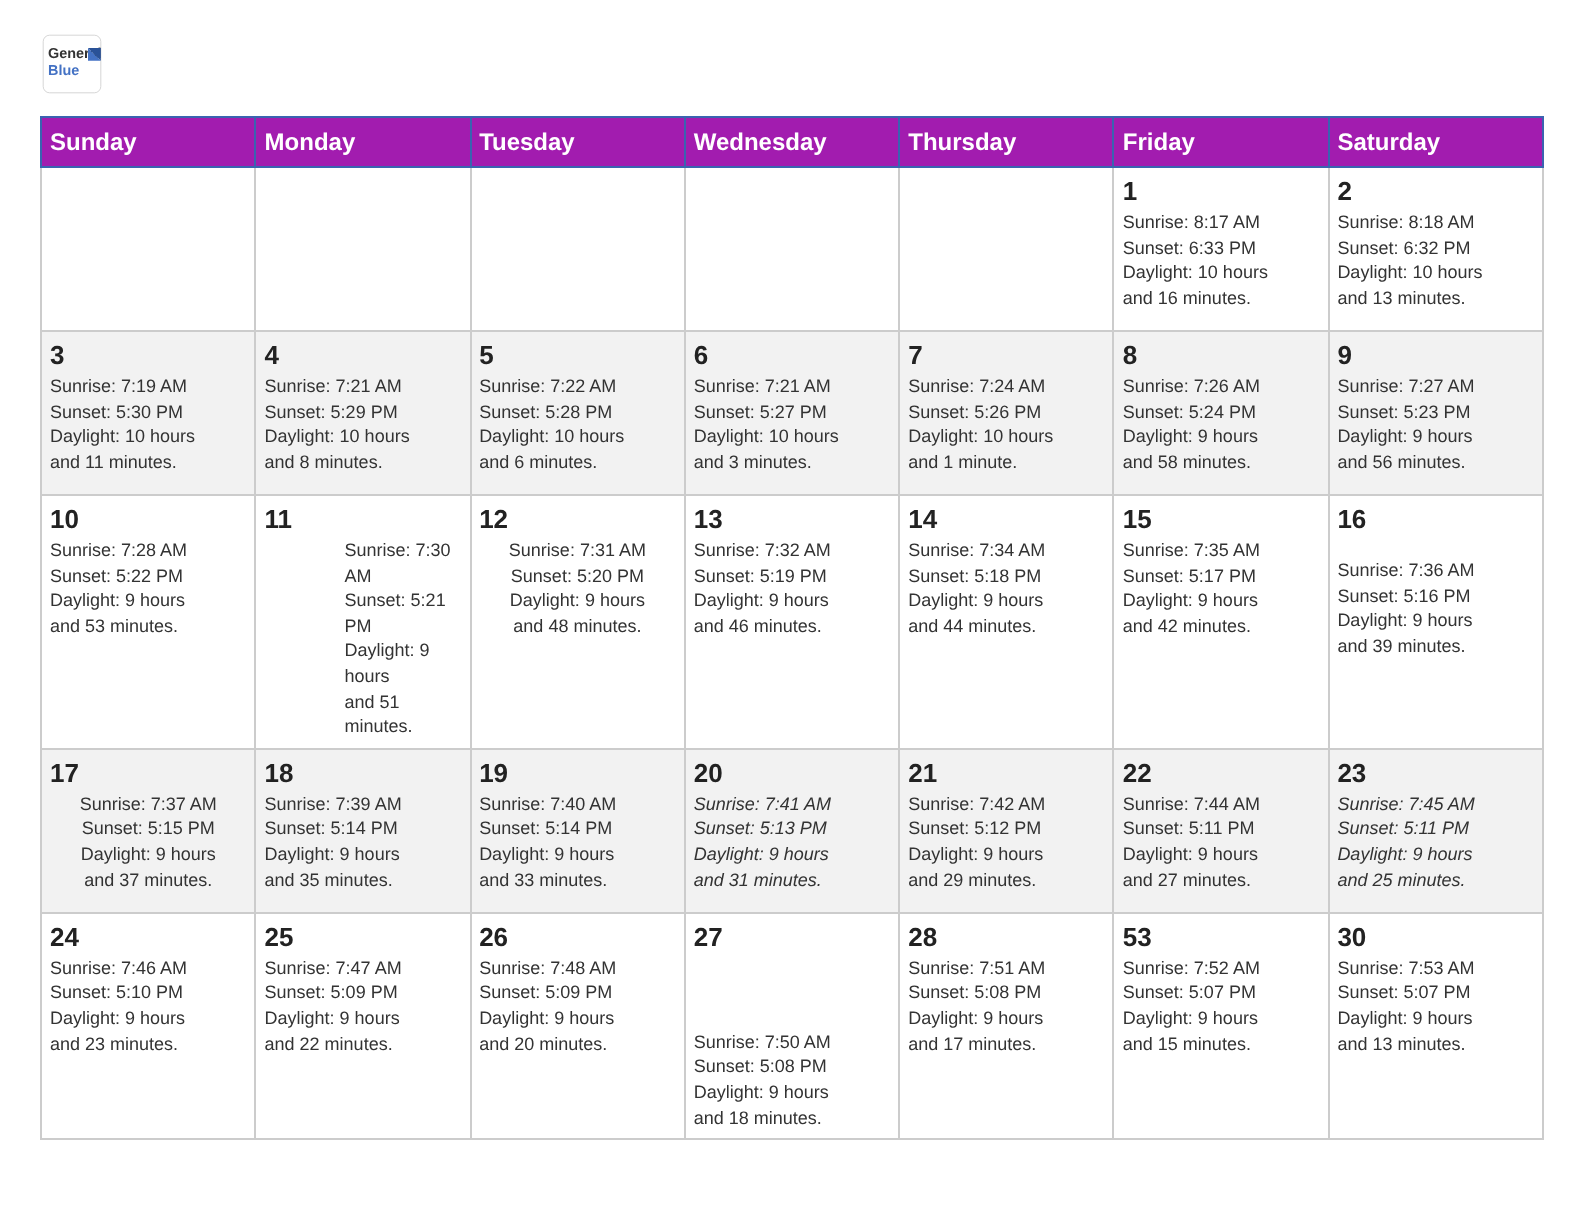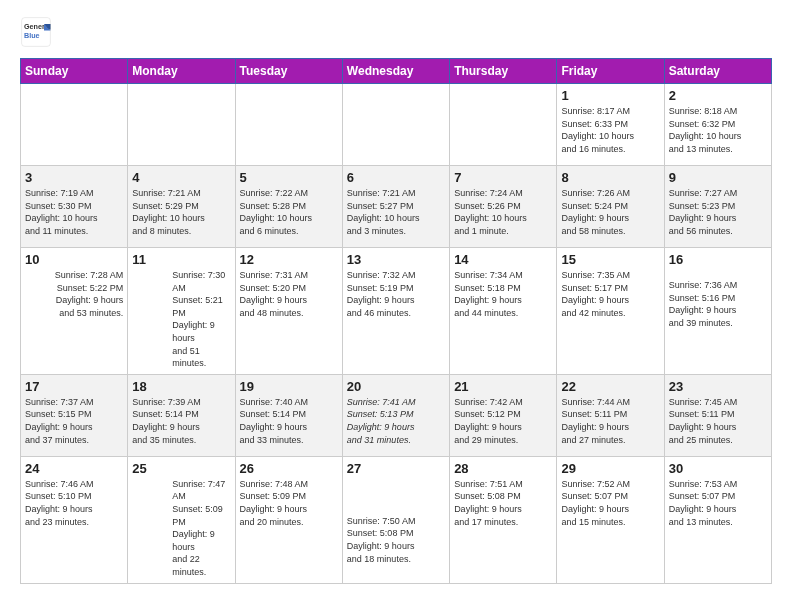--- a/index.html
+++ b/index.html
@@ -199,35 +199,35 @@
             <span class="day-number">9</span>
             <div class="day-info" style="white-space: pre-line;">Sunrise: 7:27 AM
 Sunset: 5:23 PM
 Daylight: 9 hours
 and 56 minutes.</div>
           </td>
         </tr>
         <tr>
           <td>
             <span class="day-number">10</span>
-            <div class="day-info" style="white-space: pre-line; text-align: right;">Sunrise: 7:28 AM
+            <div class="day-info" style="white-space: pre-line;">Sunrise: 7:28 AM
 Sunset: 5:22 PM
 Daylight: 9 hours
 and 53 minutes.</div>
           </td>
           <td>
             <span class="day-number">11</span>
             <div class="day-info" style="white-space: pre-line; margin-left: 40px;">Sunrise: 7:30 AM
 Sunset: 5:21 PM
 Daylight: 9 hours
 and 51 minutes.</div>
           </td>
           <td>
             <span class="day-number">12</span>
-            <div class="day-info" style="white-space: pre-line;">Sunrise: 7:31 AM
+            <div class="day-info" style="white-space: pre-line; text-align: center;">Sunrise: 7:31 AM
 Sunset: 5:20 PM
 Daylight: 9 hours
 and 48 minutes.</div>
           </td>
           <td>
             <span class="day-number">13</span>
             <div class="day-info" style="white-space: pre-line;">Sunrise: 7:32 AM
 Sunset: 5:19 PM
 Daylight: 9 hours
 and 46 minutes.</div>
@@ -250,21 +250,21 @@
             <span class="day-number">16</span>
             <div class="day-info" style="white-space: pre-line; margin-top: 12px;">Sunrise: 7:36 AM
 Sunset: 5:16 PM
 Daylight: 9 hours
 and 39 minutes.</div>
           </td>
         </tr>
         <tr>
           <td>
             <span class="day-number">17</span>
-            <div class="day-info" style="white-space: pre-line;">Sunrise: 7:37 AM
+            <div class="day-info" style="white-space: pre-line; text-align: center;">Sunrise: 7:37 AM
 Sunset: 5:15 PM
 Daylight: 9 hours
 and 37 minutes.</div>
           </td>
           <td>
             <span class="day-number">18</span>
             <div class="day-info" style="white-space: pre-line;">Sunrise: 7:39 AM
 Sunset: 5:14 PM
 Daylight: 9 hours
 and 35 minutes.</div>
@@ -292,37 +292,37 @@
           </td>
           <td>
             <span class="day-number">22</span>
             <div class="day-info" style="white-space: pre-line;">Sunrise: 7:44 AM
 Sunset: 5:11 PM
 Daylight: 9 hours
 and 27 minutes.</div>
           </td>
           <td>
             <span class="day-number">23</span>
-            <div class="day-info" style="white-space: pre-line;">Sunrise: 7:45 AM
+            <div class="day-info" style="white-space: pre-line; font-style: italic;">Sunrise: 7:45 AM
 Sunset: 5:11 PM
 Daylight: 9 hours
 and 25 minutes.</div>
           </td>
         </tr>
         <tr>
           <td>
             <span class="day-number">24</span>
             <div class="day-info" style="white-space: pre-line;">Sunrise: 7:46 AM
 Sunset: 5:10 PM
 Daylight: 9 hours
 and 23 minutes.</div>
           </td>
           <td>
             <span class="day-number">25</span>
-            <div class="day-info" style="white-space: pre-line; margin-left: 40px;">Sunrise: 7:47 AM
+            <div class="day-info" style="white-space: pre-line;">Sunrise: 7:47 AM
 Sunset: 5:09 PM
 Daylight: 9 hours
 and 22 minutes.</div>
           </td>
           <td>
             <span class="day-number">26</span>
             <div class="day-info" style="white-space: pre-line;">Sunrise: 7:48 AM
 Sunset: 5:09 PM
 Daylight: 9 hours
 and 20 minutes.</div>
@@ -335,21 +335,21 @@
 and 18 minutes.</div>
           </td>
           <td>
             <span class="day-number">28</span>
             <div class="day-info" style="white-space: pre-line;">Sunrise: 7:51 AM
 Sunset: 5:08 PM
 Daylight: 9 hours
 and 17 minutes.</div>
           </td>
           <td>
-            <span class="day-number">29</span>
+            <span class="day-number">53</span>
             <div class="day-info" style="white-space: pre-line;">Sunrise: 7:52 AM
 Sunset: 5:07 PM
 Daylight: 9 hours
 and 15 minutes.</div>
           </td>
           <td>
             <span class="day-number">30</span>
             <div class="day-info" style="white-space: pre-line;">Sunrise: 7:53 AM
 Sunset: 5:07 PM
 Daylight: 9 hours

